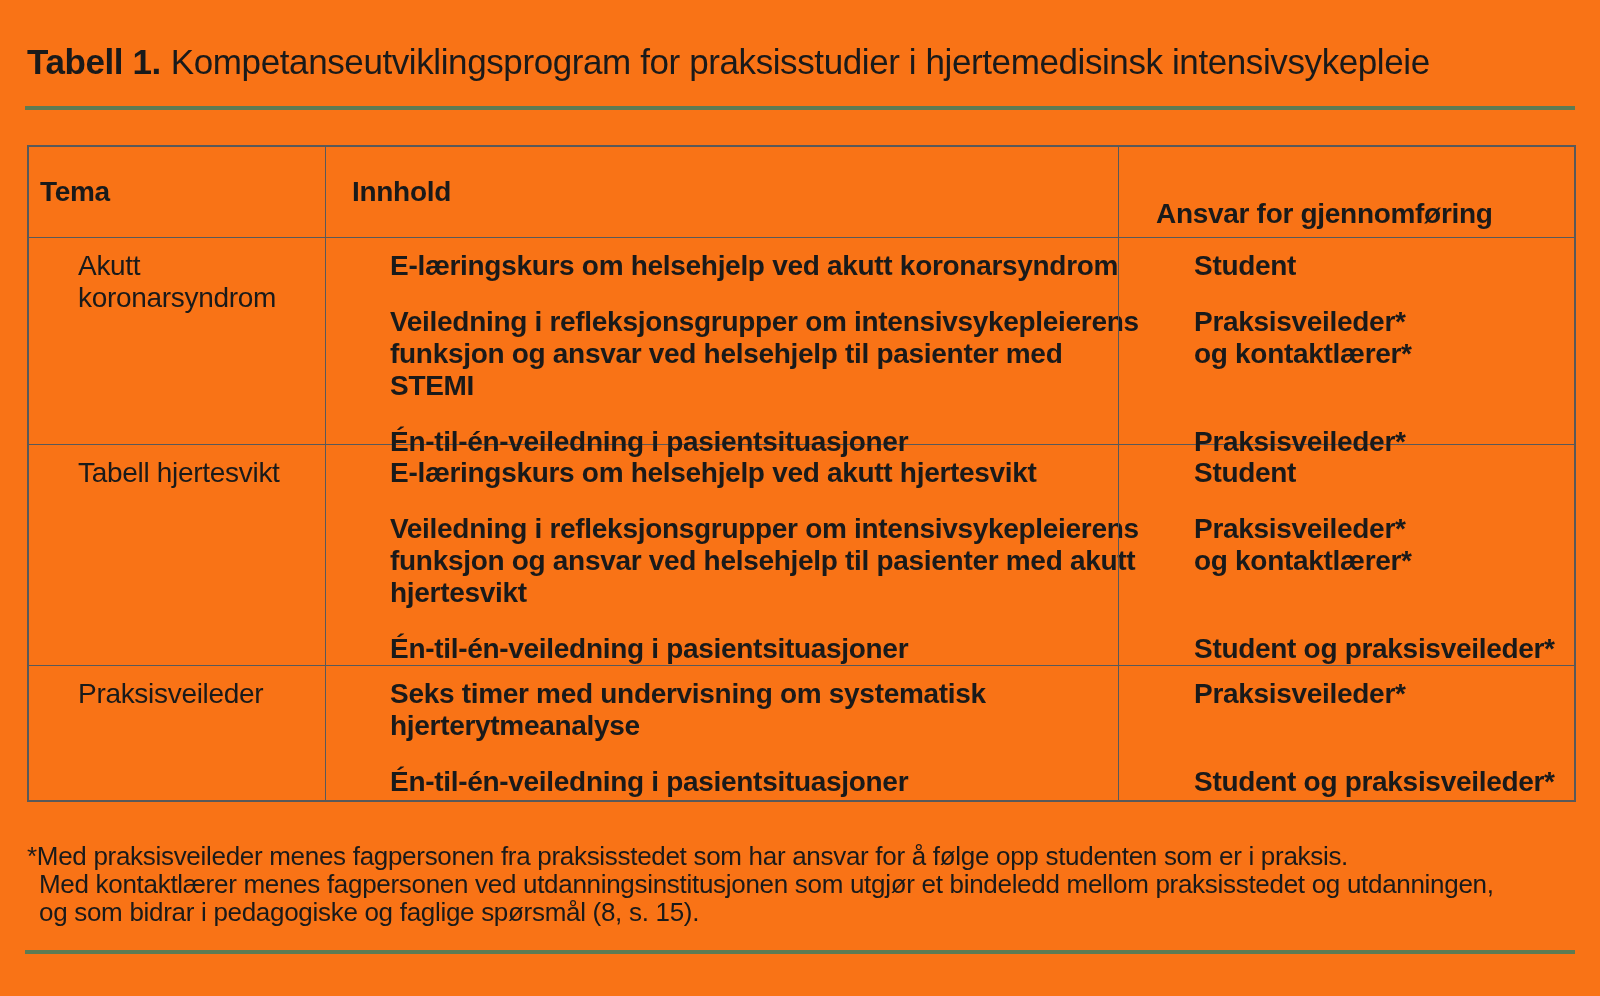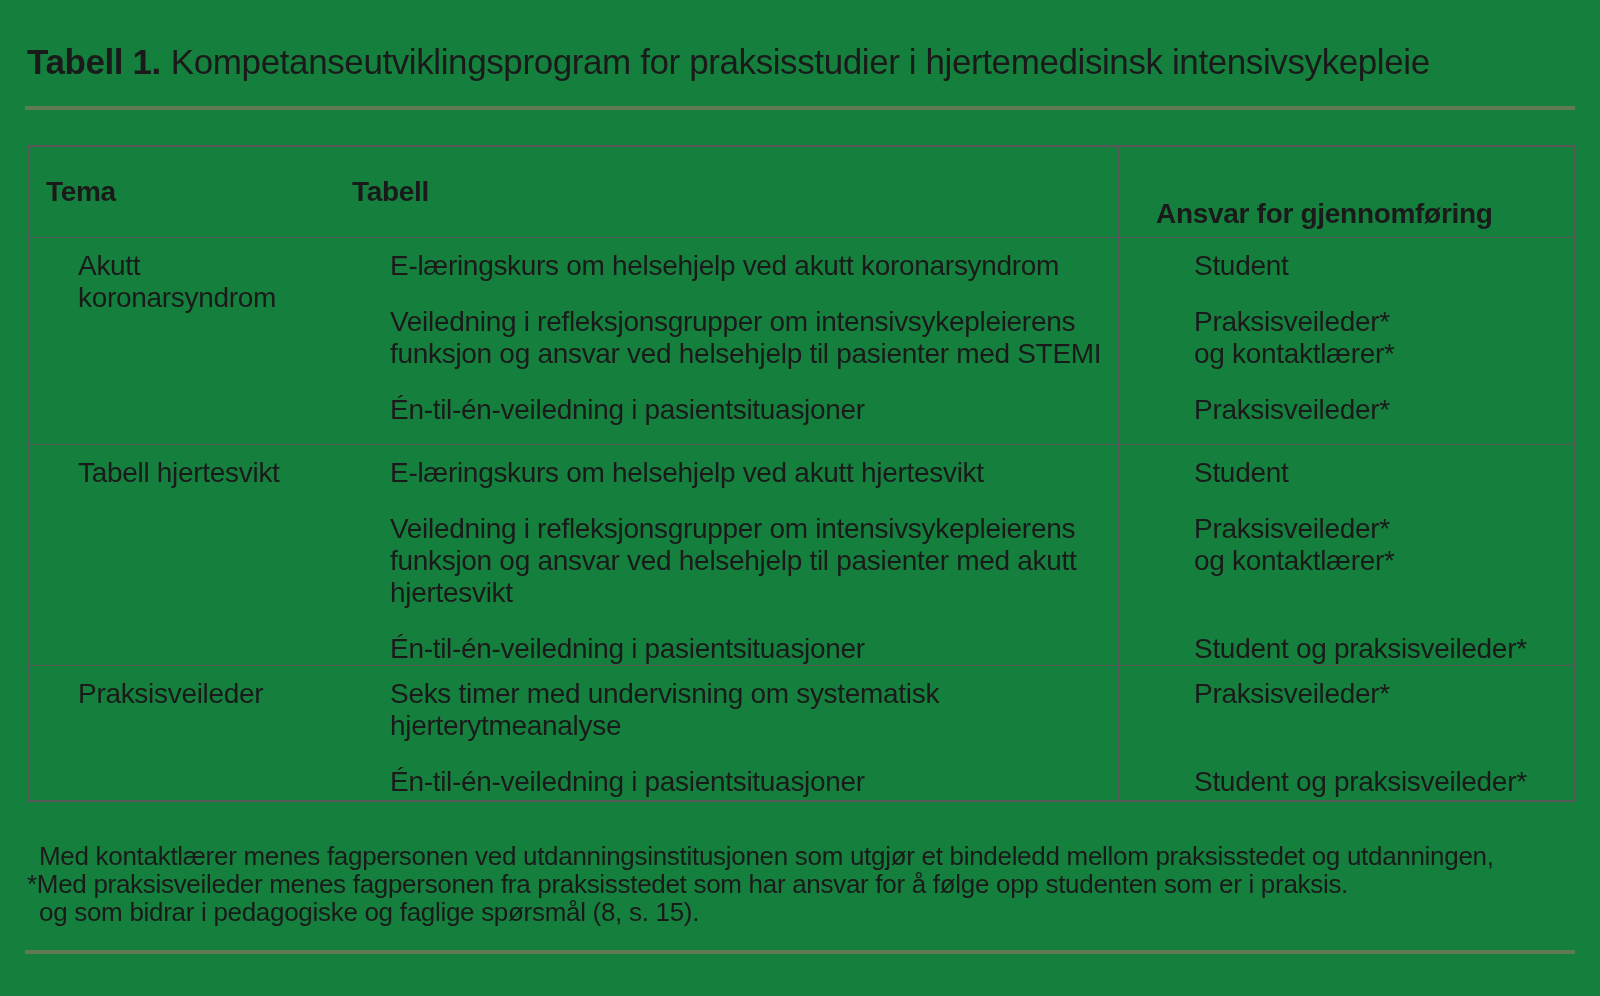--- a/index.html
+++ b/index.html
@@ -6,21 +6,21 @@
     --text:#1a1a1a;
     --border:#595959;
     --green:#5e7b53;
   }
   *{ box-sizing:border-box; margin:0; padding:0; }
   html,body{ background:#ffffff; }
   .page{
     position:relative;
     width:1600px;
     height:996px;
-    background:#15803d;
+    background:#f97316;
     font-family:"Liberation Sans","DejaVu Sans",sans-serif;
     color:var(--text);
     overflow:hidden;
   }
 
   
   .title{
     position:absolute;
     left:27px; top:40px;
     width:1560px;
@@ -69,35 +69,36 @@
   .trow.r3{ height:135px; }
 
   .tema-col{ width:296px; flex:0 0 296px; }
   .trow.header .tema-col,
   .trow.header .innhold-col,
   .trow.header .ansvar-col{
     display:flex; align-items:center; font-weight:bold;
   }
   .trow.header .innhold-col{ width:793px; flex:0 0 793px; }
   .trow.header .ansvar-col{ flex:1;margin-top:44px; }
-  .pad-tema{ padding-left:17px; }
+  .pad-tema{ padding-left:11px; }
   .pad-innhold{ padding-left:27px; }
   .pad-ansvar{ padding-left:38px; }
 
   .tema-cell{
     padding:12px 10px 0 11px;
     white-space:pre-line;
     margin-left:38px;
   }
   .pairs{
     flex:1;
     display:grid;
     grid-template-columns:793px 1fr;
     align-content:start;
     padding-top:12px;
+    font-weight:bold;
   }
   .pairs > .cell{ margin-bottom:24px; }
   .pairs > .cell:nth-last-child(-n+2){ margin-bottom:0; }
   .cell{ white-space:pre-line; }
   .cell.innhold{ padding-left:27px; padding-right:14px; }
   .cell.ansvar{ padding-left:38px; padding-right:10px; }
 
   
   .footnote{
     position:absolute;
@@ -119,21 +120,21 @@
   </div>
 
   <div class="rule top"></div>
 
   <div class="table">
     <div class="vline v1"></div>
     <div class="vline v2"></div>
 
     <div class="trow header">
       <div class="tema-col pad-tema">Tema</div>
-      <div class="innhold-col pad-innhold">Tabell</div>
+      <div class="innhold-col pad-innhold">Innhold</div>
       <div class="ansvar-col pad-ansvar">Ansvar for gjennomføring</div>
     </div>
 
     <div class="trow r1">
       <div class="tema-col tema-cell">Akutt
 koronarsyndrom</div>
       <div class="pairs">
         <div class="cell innhold">E-læringskurs om helsehjelp ved akutt koronarsyndrom</div>
         <div class="cell ansvar">Student</div>
         <div class="cell innhold">Veiledning i refleksjonsgrupper om intensivsykepleierens
@@ -166,20 +167,20 @@
         <div class="cell innhold">Seks timer med undervisning om systematisk
 hjerterytmeanalyse</div>
         <div class="cell ansvar">Praksisveileder*</div>
         <div class="cell innhold">Én-til-én-veiledning i pasientsituasjoner</div>
         <div class="cell ansvar">Student og praksisveileder*</div>
       </div>
     </div>
   </div>
 
   <div class="footnote">
+    <div class="fline">*Med praksisveileder menes fagpersonen fra praksisstedet som har ansvar for å følge opp studenten som er i praksis.</div>
     <div class="fline indent">Med kontaktlærer menes fagpersonen ved utdanningsinstitusjonen som utgjør et bindeledd mellom praksisstedet og utdanningen,</div>
-    <div class="fline">*Med praksisveileder menes fagpersonen fra praksisstedet som har ansvar for å følge opp studenten som er i praksis.</div>
     <div class="fline indent">og som bidrar i pedagogiske og faglige spørsmål (8, s. 15).</div>
   </div>
 
   <div class="rule bottom"></div>
 
 </div>
 
 </body></html>

